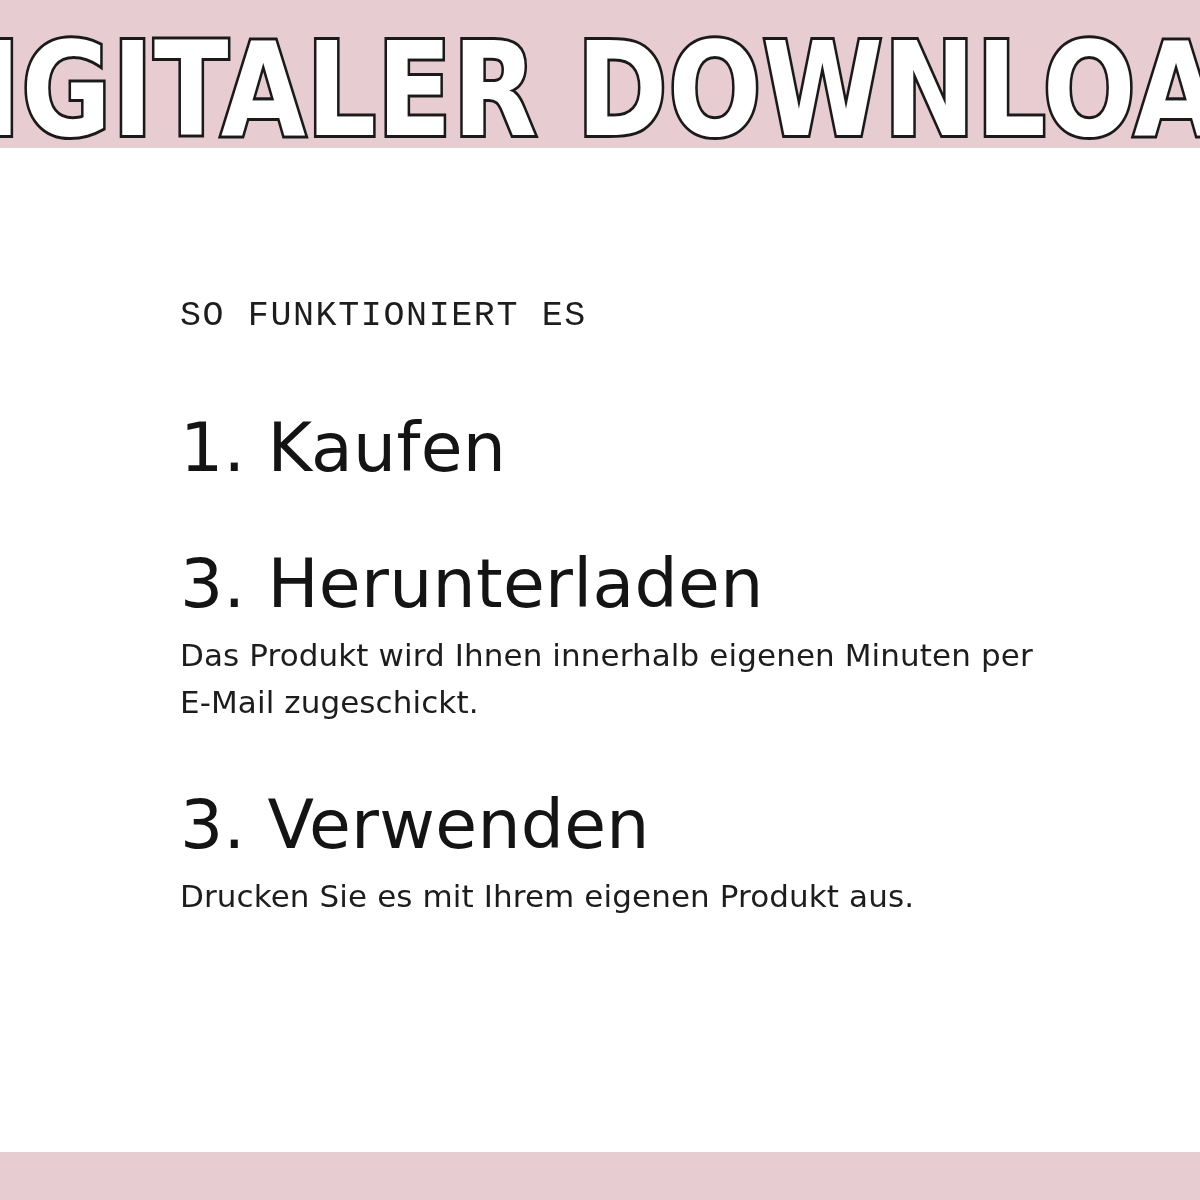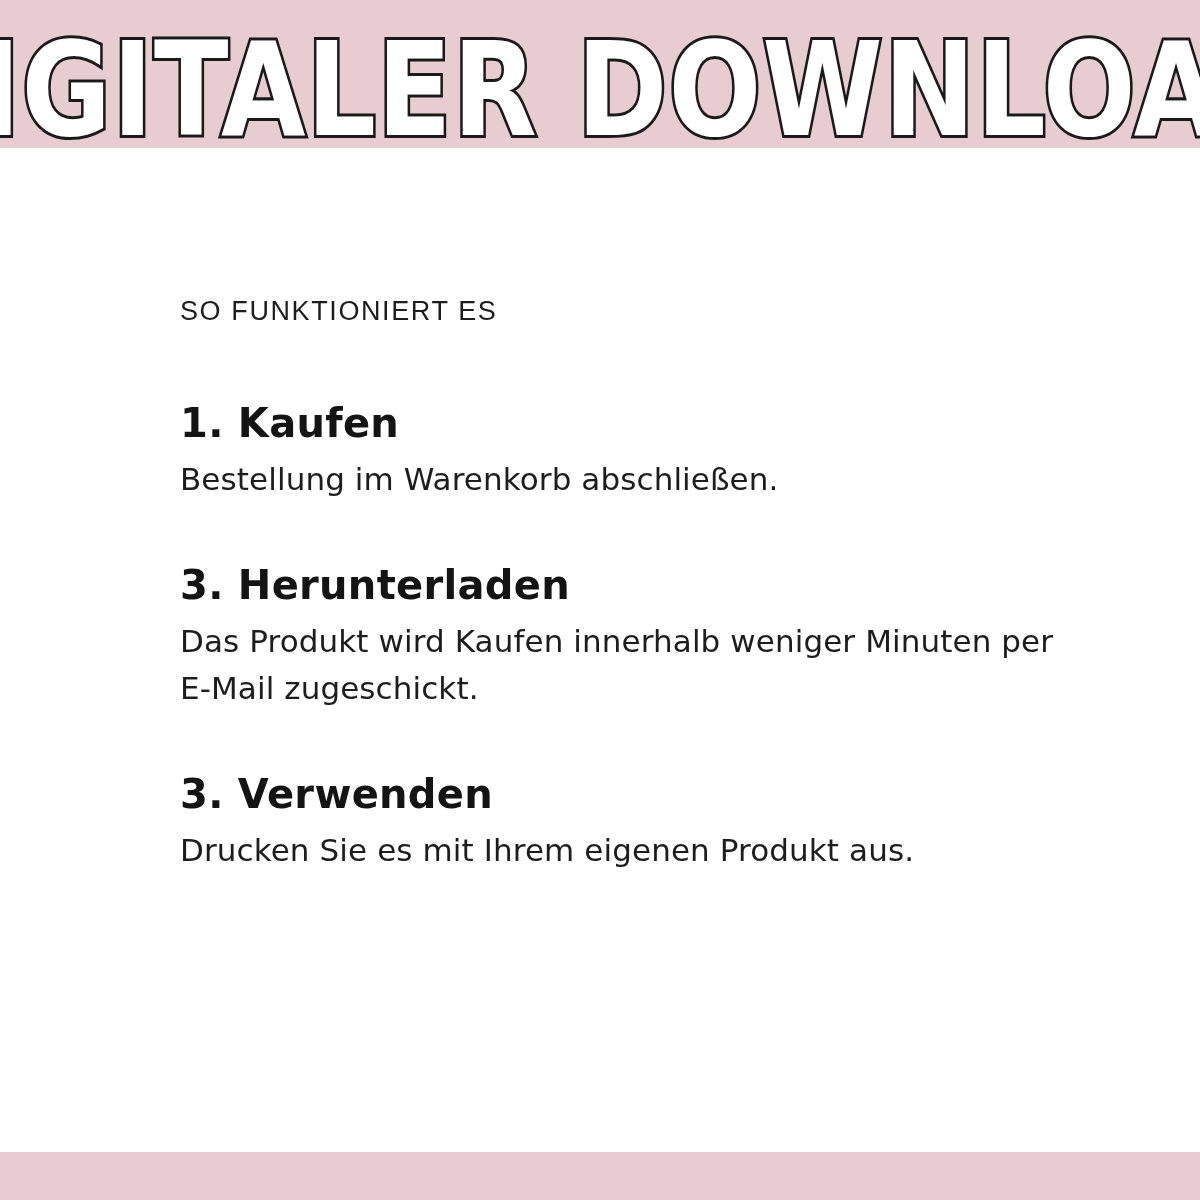--- a/index.html
+++ b/index.html
@@ -71,40 +71,40 @@
 
   
   .content {
     position: absolute;
     left: 180px;
     top: 296px;
     width: 900px;
   }
 
   .eyebrow {
-    font-family: Liberation Sans, sans-serif;
-    font-size: 27px;
+    font-family: Liberation Mono, monospace;
+    font-size: 35px;
     letter-spacing: 1.6px;
     color: #1d1d1d;
     font-weight: 400;
     margin: 0 0 74px 0;
     text-transform: uppercase;
   }
 
   .step {
     margin-bottom: 60px;
   }
   .step:last-child {
     margin-bottom: 4px;
   }
 
   .step-title {
     font-family: "DejaVu Sans", sans-serif;
-    font-size: 40px;
-    font-weight: 700;
+    font-size: 68px;
+    font-weight: 400;
     color: #141414;
     margin: 0 0 10px 0;
     letter-spacing: 0.3px;
     line-height: 1.12;
   }
 
   .step-desc {
     font-family: "DejaVu Sans", sans-serif;
     font-size: 31px;
     font-weight: 400;
@@ -125,26 +125,25 @@
   <div class="headline-wrap">
     <div class="headline">DIGITALER DOWNLOAD</div>
   </div>
 
   <div class="content">
 
     <p class="eyebrow">SO FUNKTIONIERT ES</p>
 
     <div class="step">
       <h2 class="step-title">1. Kaufen</h2>
-      <p class="step-desc">Bestellung im Warenkorb abschließen.</p>
     </div>
 
     <div class="step">
       <h2 class="step-title">3. Herunterladen</h2>
-      <p class="step-desc">Das Produkt wird Kaufen innerhalb weniger Minuten per E-Mail zugeschickt.</p>
+      <p class="step-desc">Das Produkt wird Ihnen innerhalb eigenen Minuten per E-Mail zugeschickt.</p>
     </div>
 
     <div class="step">
       <h2 class="step-title">3. Verwenden</h2>
       <p class="step-desc">Drucken Sie es mit Ihrem eigenen Produkt aus.</p>
     </div>
 
   </div>
 
   <div class="band-bottom"></div>

